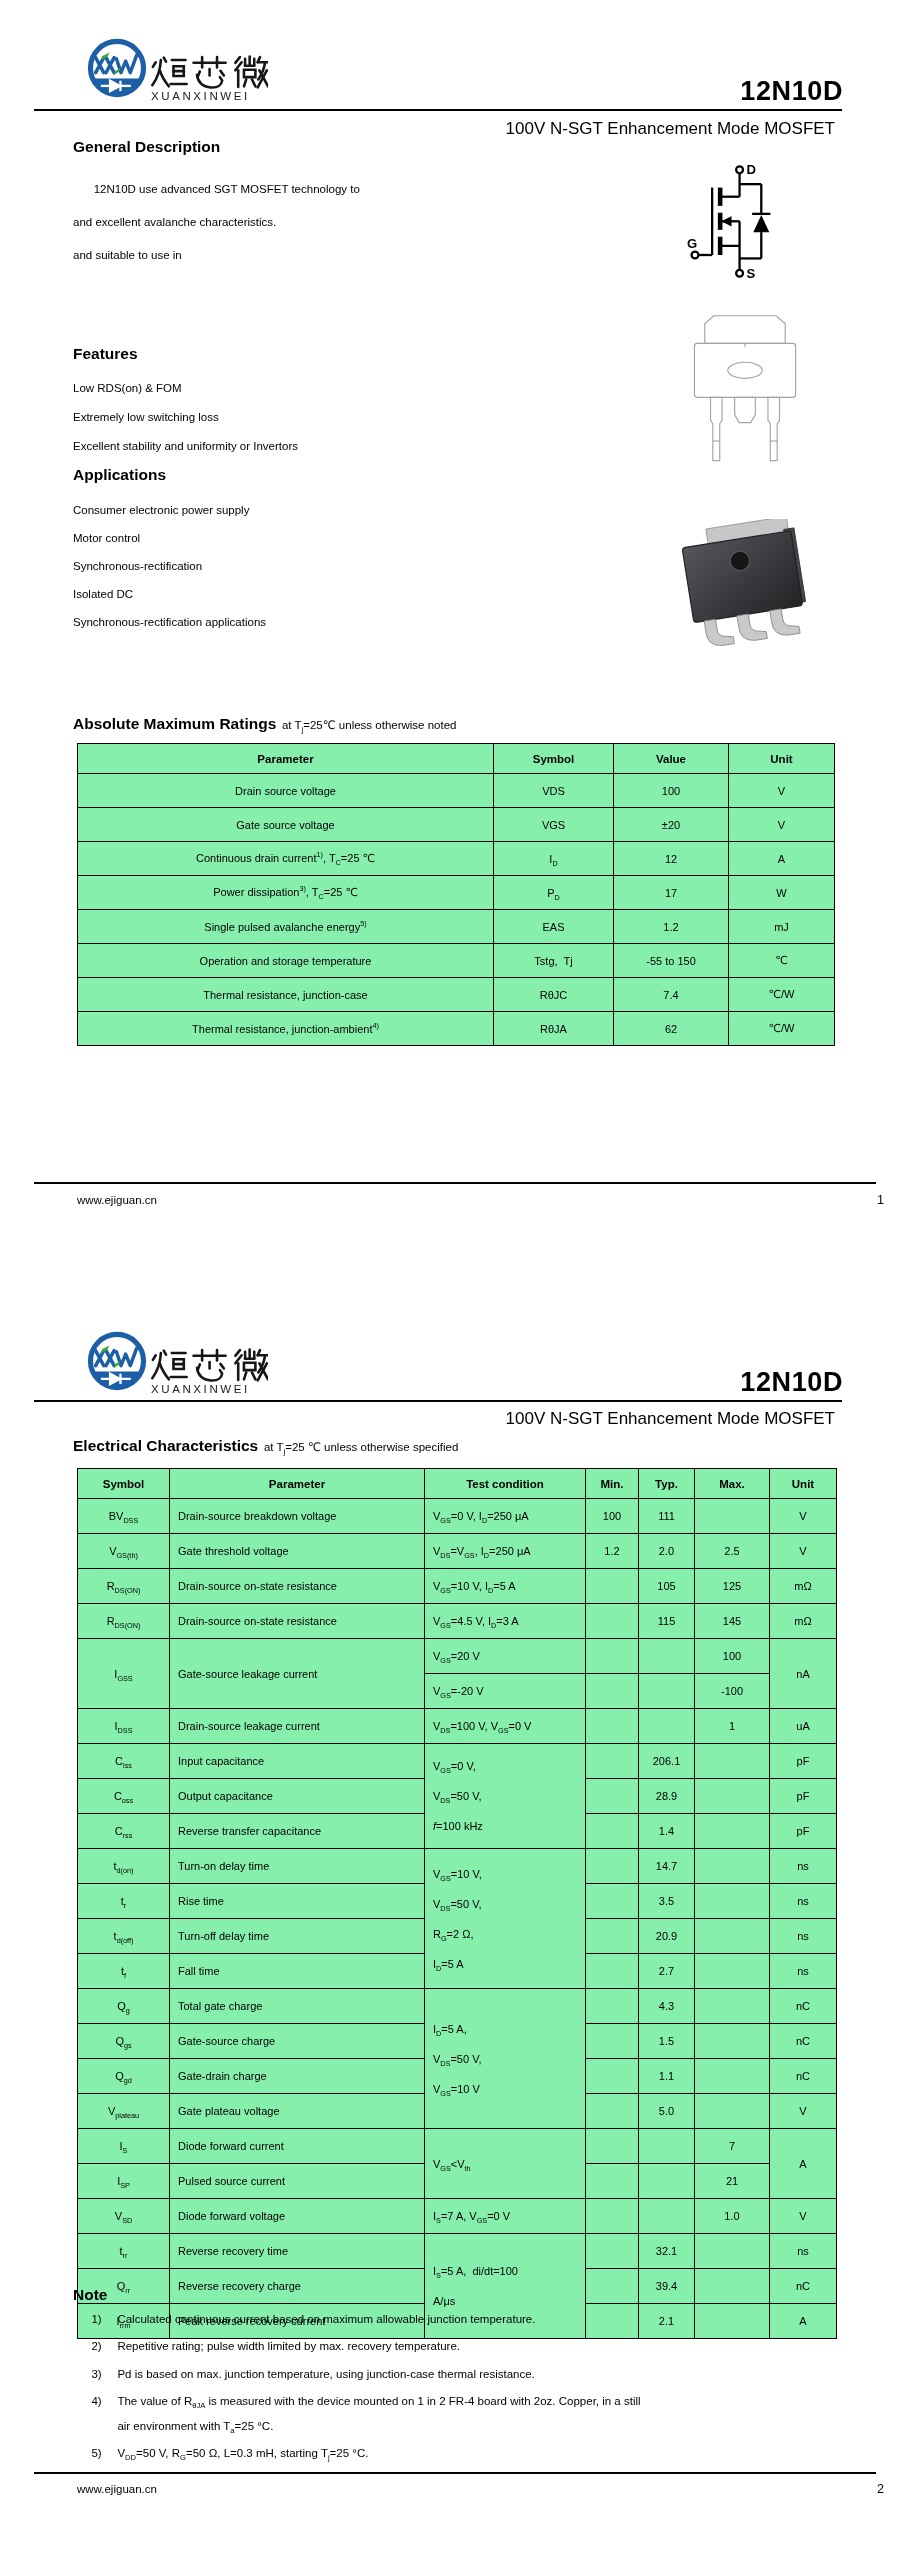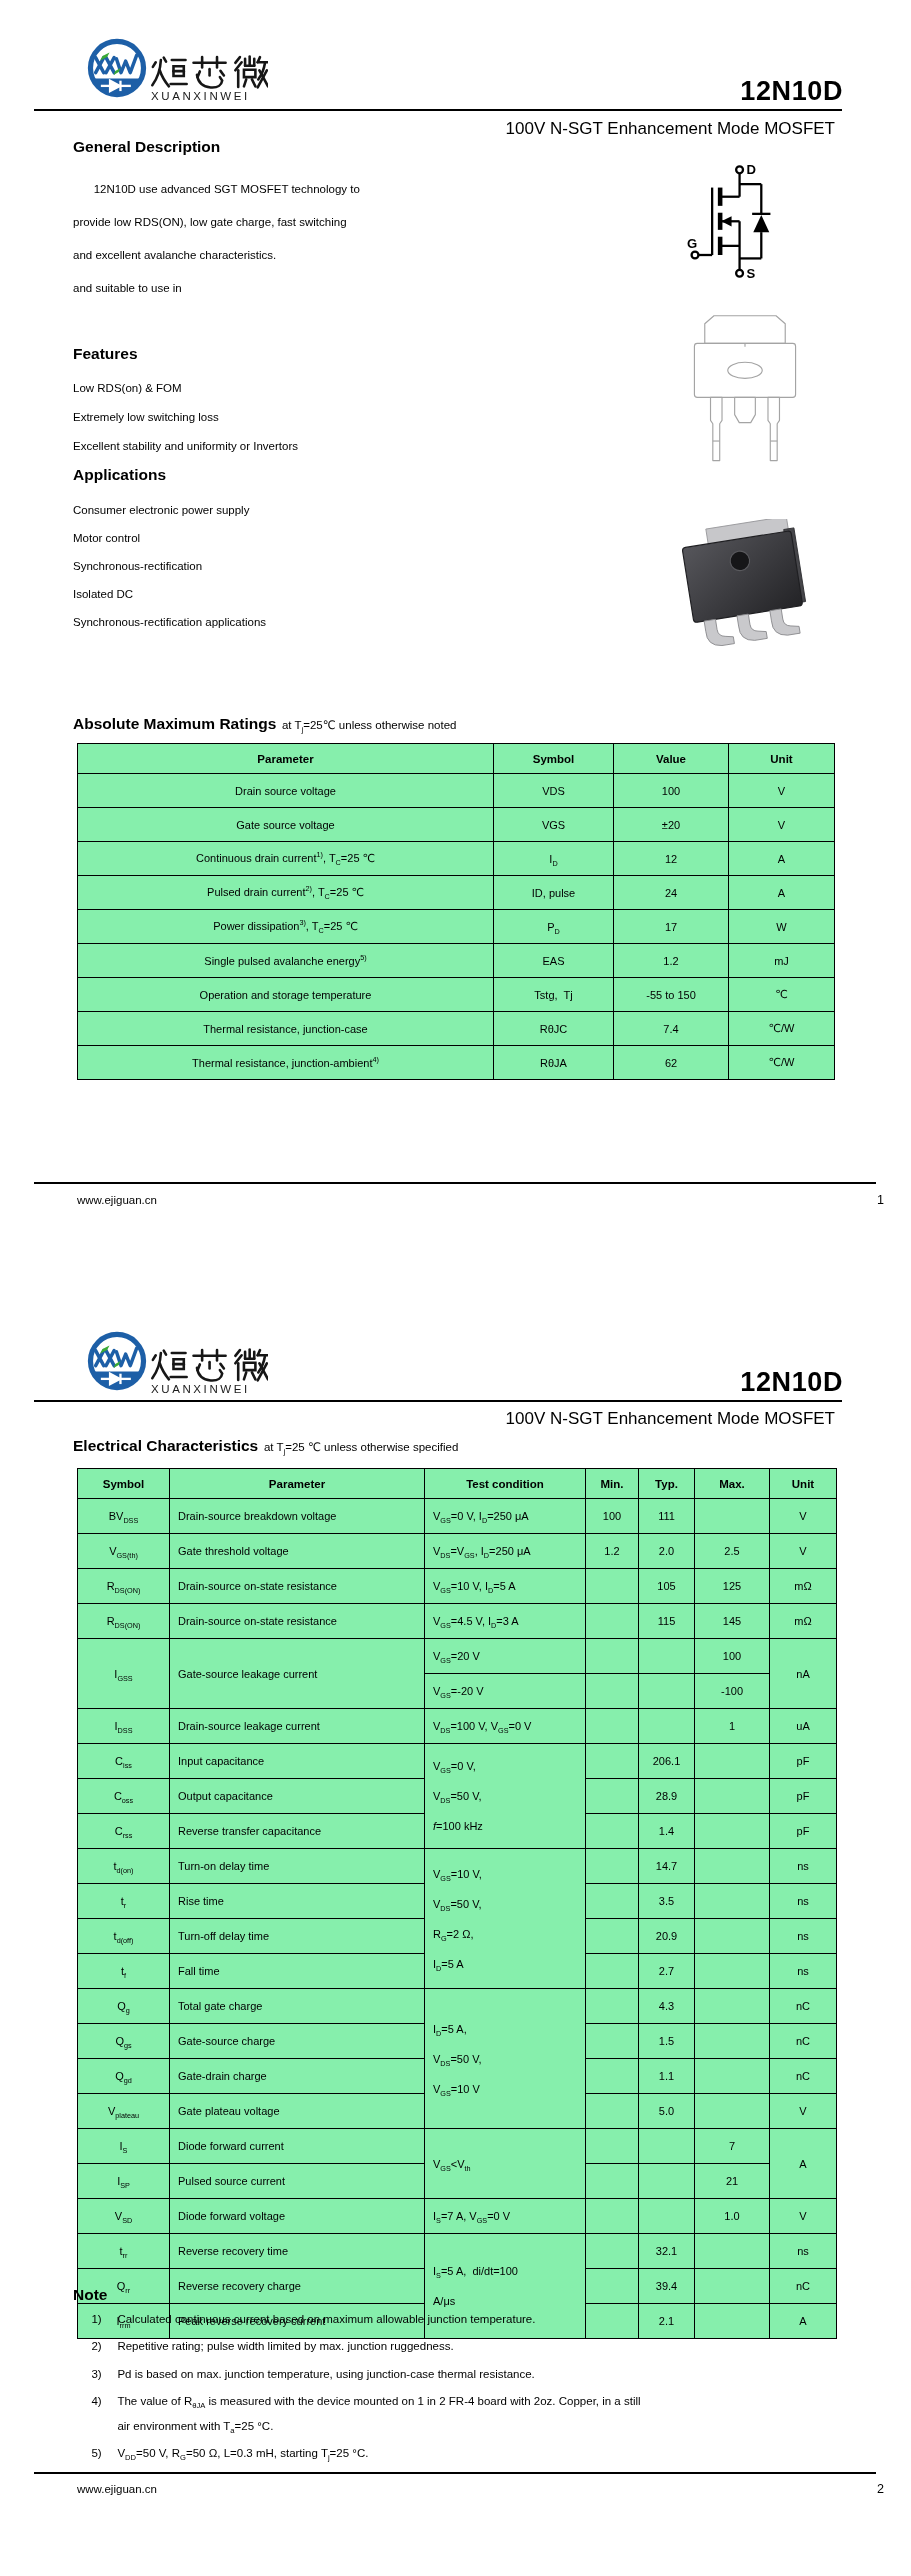--- a/index.html
+++ b/index.html
@@ -99,21 +99,20 @@
     </svg>
     <div class="abs brand-en" style="left:151px;top:90px;width:126px;">XUANXINWEI</div>
 
     <div class="abs h-part" style="left:574px;top:76px;width:269px;">12N10D</div>
     <div class="rule" style="left:34px;top:109px;width:808px;"></div>
     <div class="abs h-sub" style="left:344px;top:119px;width:491px;">100V N-SGT Enhancement Mode MOSFET</div>
 
     <div class="abs sec-title" style="left:73px;top:138px;">General Description</div>
     <div class="abs para" style="left:73px;top:173px;width:379px;">
       <div class="indent">12N10D use advanced SGT  MOSFET technology to</div>
-      <div>provide low RDS(ON), low gate charge, fast  switching</div>
       <div>and excellent avalanche characteristics.</div>
       <div>and suitable to use in</div>
     </div>
 
     <div class="abs sec-title" style="left:73px;top:345px;">Features</div>
     <div class="abs flist" style="left:73px;top:374px;width:390px;">
       <div>Low RDS(on) &amp; FOM</div>
       <div>Extremely low switching loss</div>
       <div>Excellent stability and uniformity or Invertors</div>
     </div>
@@ -223,26 +222,20 @@
             <td>±20</td>
             <td>V</td>
           </tr>
           <tr>
             <td>Continuous drain current<sup>1)</sup>, T<sub>C</sub>=25 ℃</td>
             <td>I<sub>D</sub></td>
             <td>12</td>
             <td>A</td>
           </tr>
           <tr>
-            <td>Pulsed drain current<sup>2)</sup>, T<sub>C</sub>=25 ℃</td>
-            <td>ID, pulse</td>
-            <td>24</td>
-            <td>A</td>
-          </tr>
-          <tr>
             <td>Power dissipation<sup>3)</sup>, T<sub>C</sub>=25 ℃</td>
             <td>P<sub>D</sub></td>
             <td>17</td>
             <td>W</td>
           </tr>
           <tr>
             <td>Single pulsed avalanche energy<sup>5)</sup></td>
             <td>EAS</td>
             <td>1.2</td>
             <td>mJ</td>
@@ -569,21 +562,21 @@
     </table>
 
     <div class="abs sec-title" style="left:73px;top:2286px;">Note</div>
     <div class="abs" style="left:73px;top:2307px;width:772px;">
       <div class="note-item">
         <span class="note-num">1)</span>
         <div class="note-text">Calculated continuous current based on maximum allowable junction temperature.</div>
       </div>
       <div class="note-item">
         <span class="note-num">2)</span>
-        <div class="note-text">Repetitive rating; pulse width limited by max. junction ruggedness.</div>
+        <div class="note-text">Repetitive rating; pulse width limited by max. recovery temperature.</div>
       </div>
       <div class="note-item">
         <span class="note-num">3)</span>
         <div class="note-text">Pd is based on max. junction temperature, using junction-case thermal resistance.</div>
       </div>
       <div class="note-item">
         <span class="note-num">4)</span>
         <div class="note-text">The value of R<sub>θJA</sub> is measured with the device mounted on 1 in 2 FR-4 board with 2oz. Copper, in a still<br>air environment with T<sub>a</sub>=25 °C.</div>
       </div>
       <div class="note-item">

